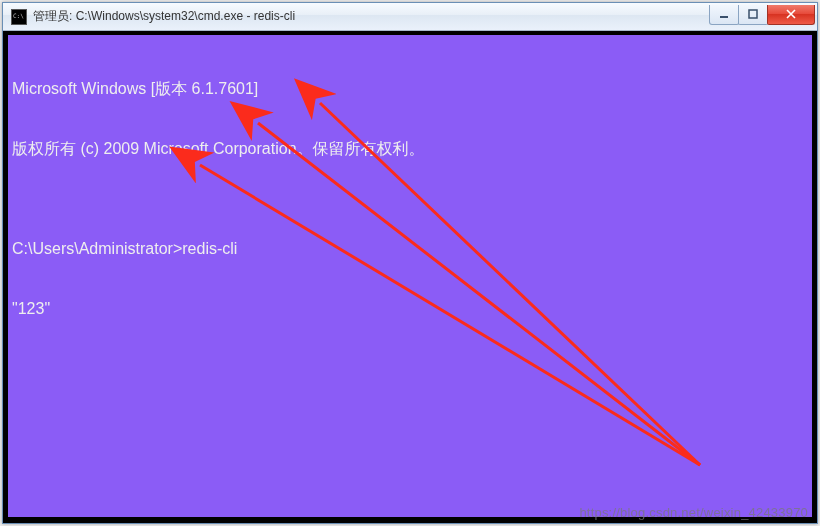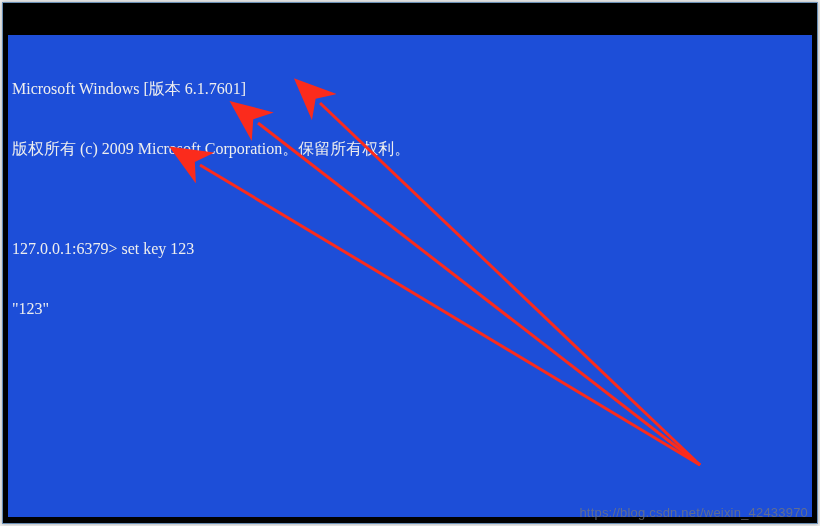--- a/index.html
+++ b/index.html
@@ -64,23 +64,23 @@
     width: 48px;
     background: linear-gradient(to bottom,#f07a6a 0%, #e74c3c 45%, #d6301f 46%, #ef5b47 100%);
     color:#fff;
     border-color:#a13225;
     border-bottom-right-radius:3px;
   }
   .win-btn svg { width:10px; height:10px; }
   .terminal {
     position:absolute;
     left:5px; right:5px; top:32px; bottom:6px;
-    background:#1d4ed8;
+    background:#8b5cf6;
     color:#eee;
-    font-family: Liberation Serif, serif;
+    font-family: Liberation Sans, sans-serif;
     font-size:16px;
     line-height:20px;
     padding:4px 4px;
     white-space:pre;
     overflow:hidden;
   }
   .terminal .line { white-space: pre; }
   .arrows {
     position:absolute;
     left:0; top:0;
@@ -93,26 +93,48 @@
     font-size:13px;
     color: rgba(120,120,120,0.75);
     font-family: Arial, sans-serif;
     letter-spacing:0.2px;
   }
 </style>
 </head>
 <body>
 
 <div class="window">
+  <div class="titlebar">
+    <span class="icon-box"></span>
+    <span class="title-text">管理员: C:\Windows\system32\cmd.exe - redis-cli</span>
+    <span class="spacer"></span>
+    <div class="win-btns">
+      <div class="win-btn min">
+        <svg viewBox="0 0 10 10">
+            <rect x="1" y="7" width="8" height="2" fill="#3a506b"></rect>
+          </svg>
+      </div>
+      <div class="win-btn max">
+        <svg viewBox="0 0 10 10">
+            <rect x="1" y="1" width="8" height="8" fill="none" stroke="#3a506b" stroke-width="1.5"></rect>
+          </svg>
+      </div>
+      <div class="win-btn close">
+        <svg viewBox="0 0 10 10">
+            <path d="M1 1 L9 9 M9 1 L1 9" stroke="#fff" stroke-width="1.6"></path>
+          </svg>
+      </div>
+    </div>
+  </div>
 
   <div class="terminal">
     <div class="line">Microsoft Windows [版本 6.1.7601]</div>
     <div class="line">版权所有 (c) 2009 Microsoft Corporation。保留所有权利。</div>
     <div class="line"></div>
-    <div class="line">127.0.0.1:6379&gt; set key 123</div>
+    <div class="line">C:\Users\Administrator&gt;redis-cli</div>
     <div class="line">"123"</div>
     
   </div>
 </div>
 
 <svg class="arrows">
   <defs>
     <marker id="ah" markerWidth="14" markerHeight="12" refX="2" refY="6" orient="auto">
       <path d="M0,0 L14,6 L0,12 L4,6 Z" fill="#fb2b1c"></path>
     </marker>

